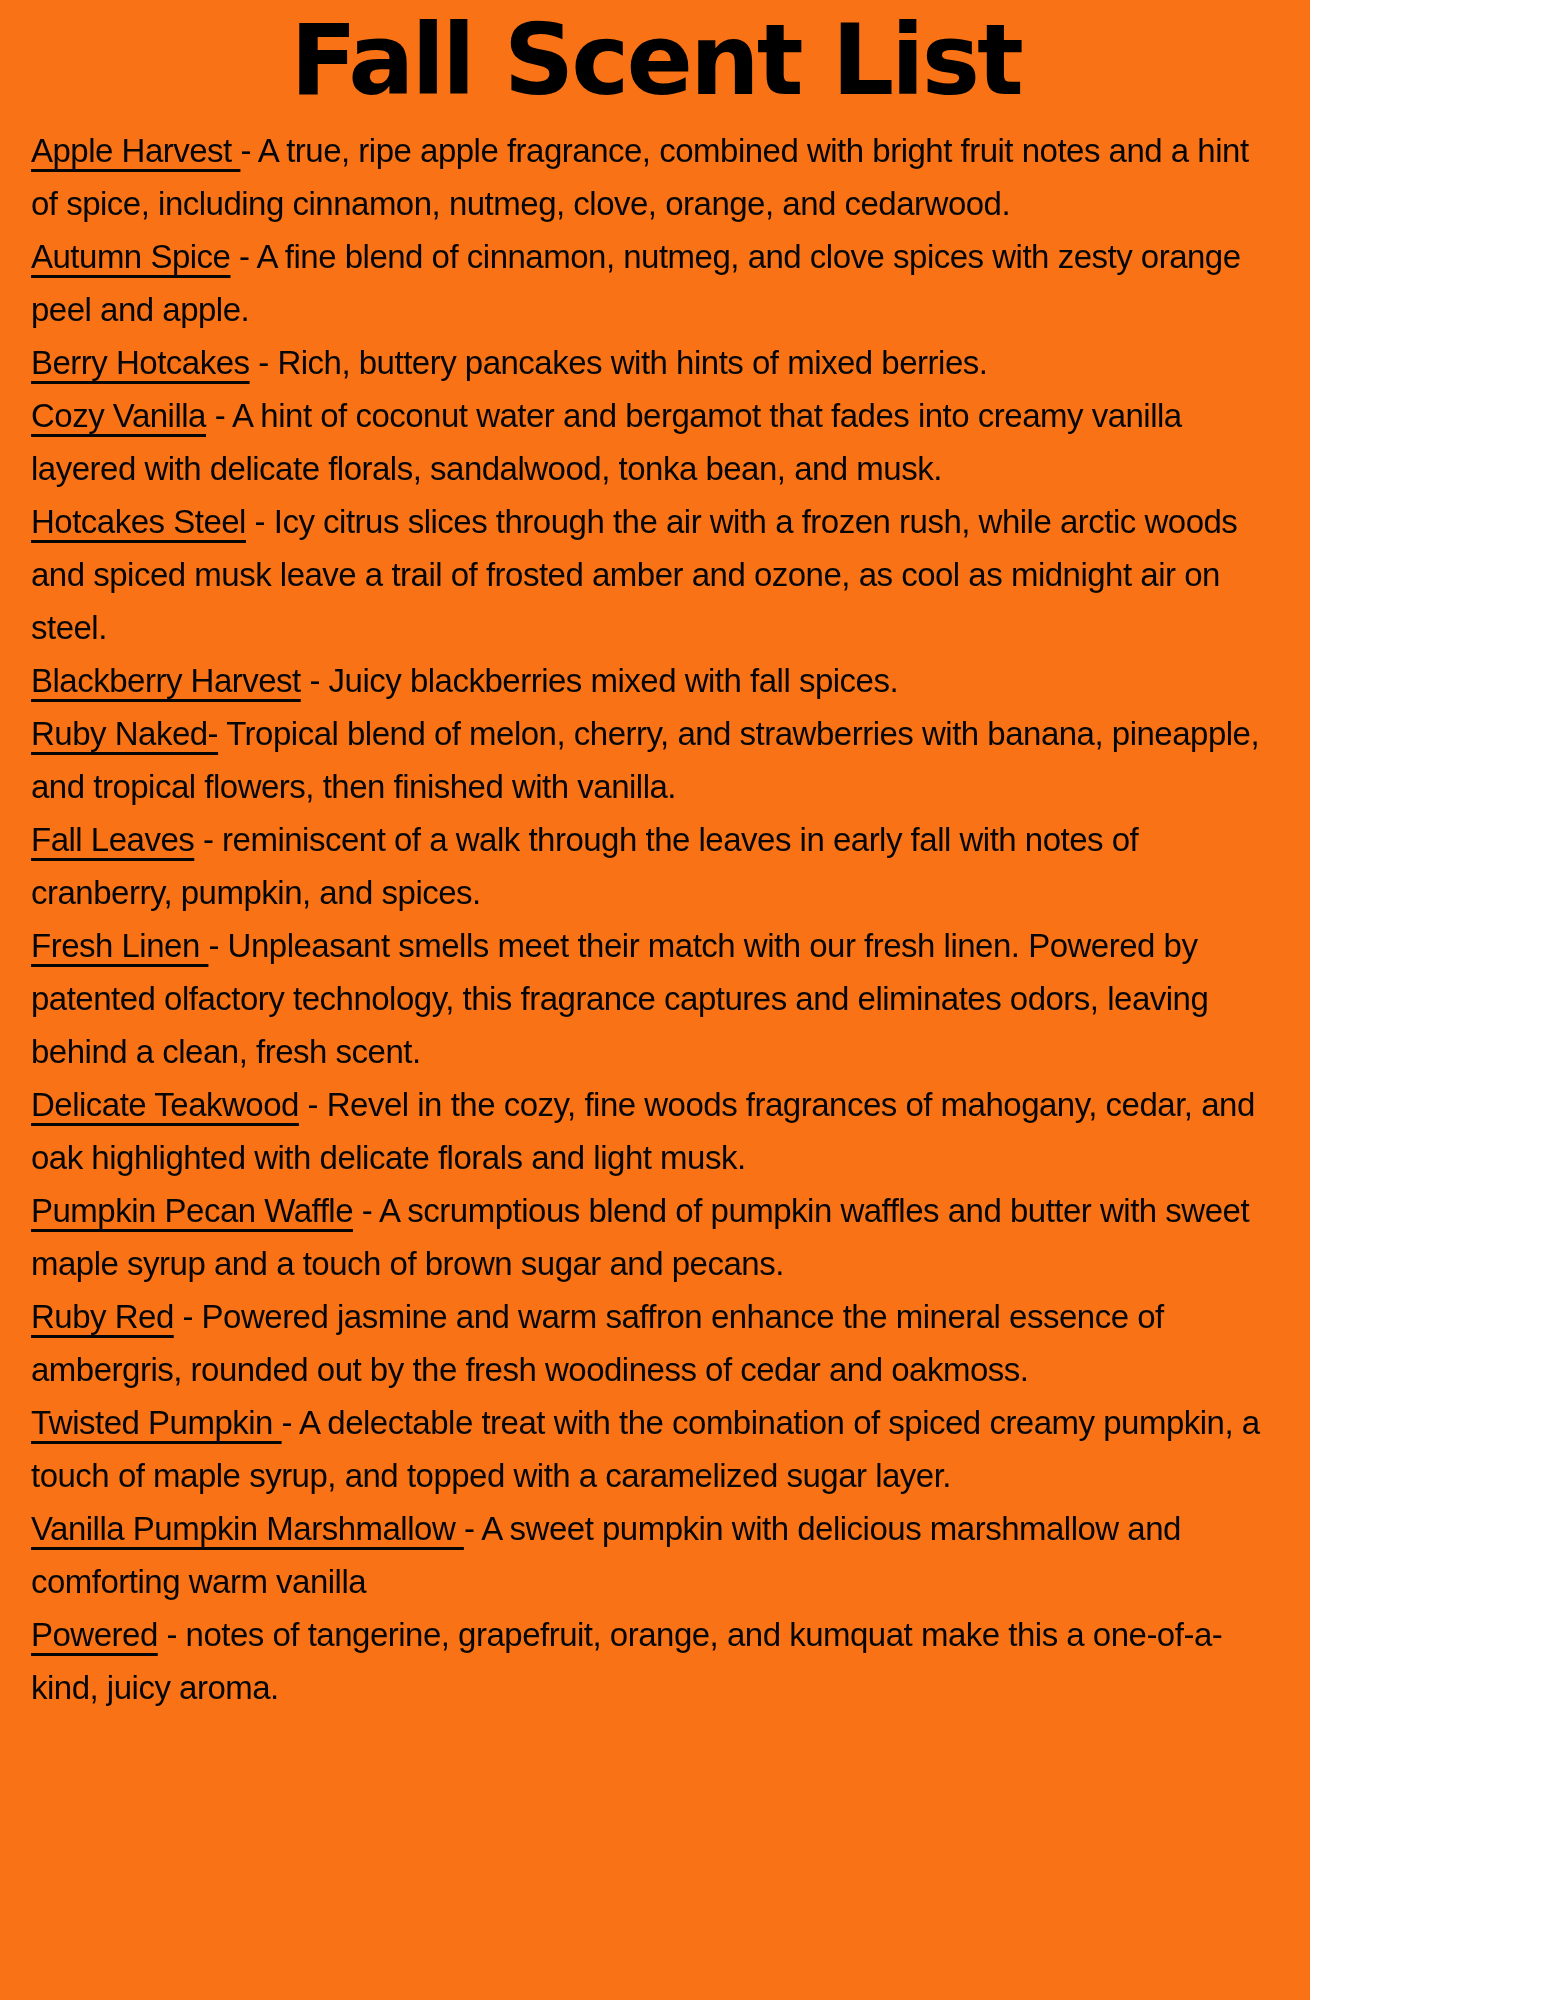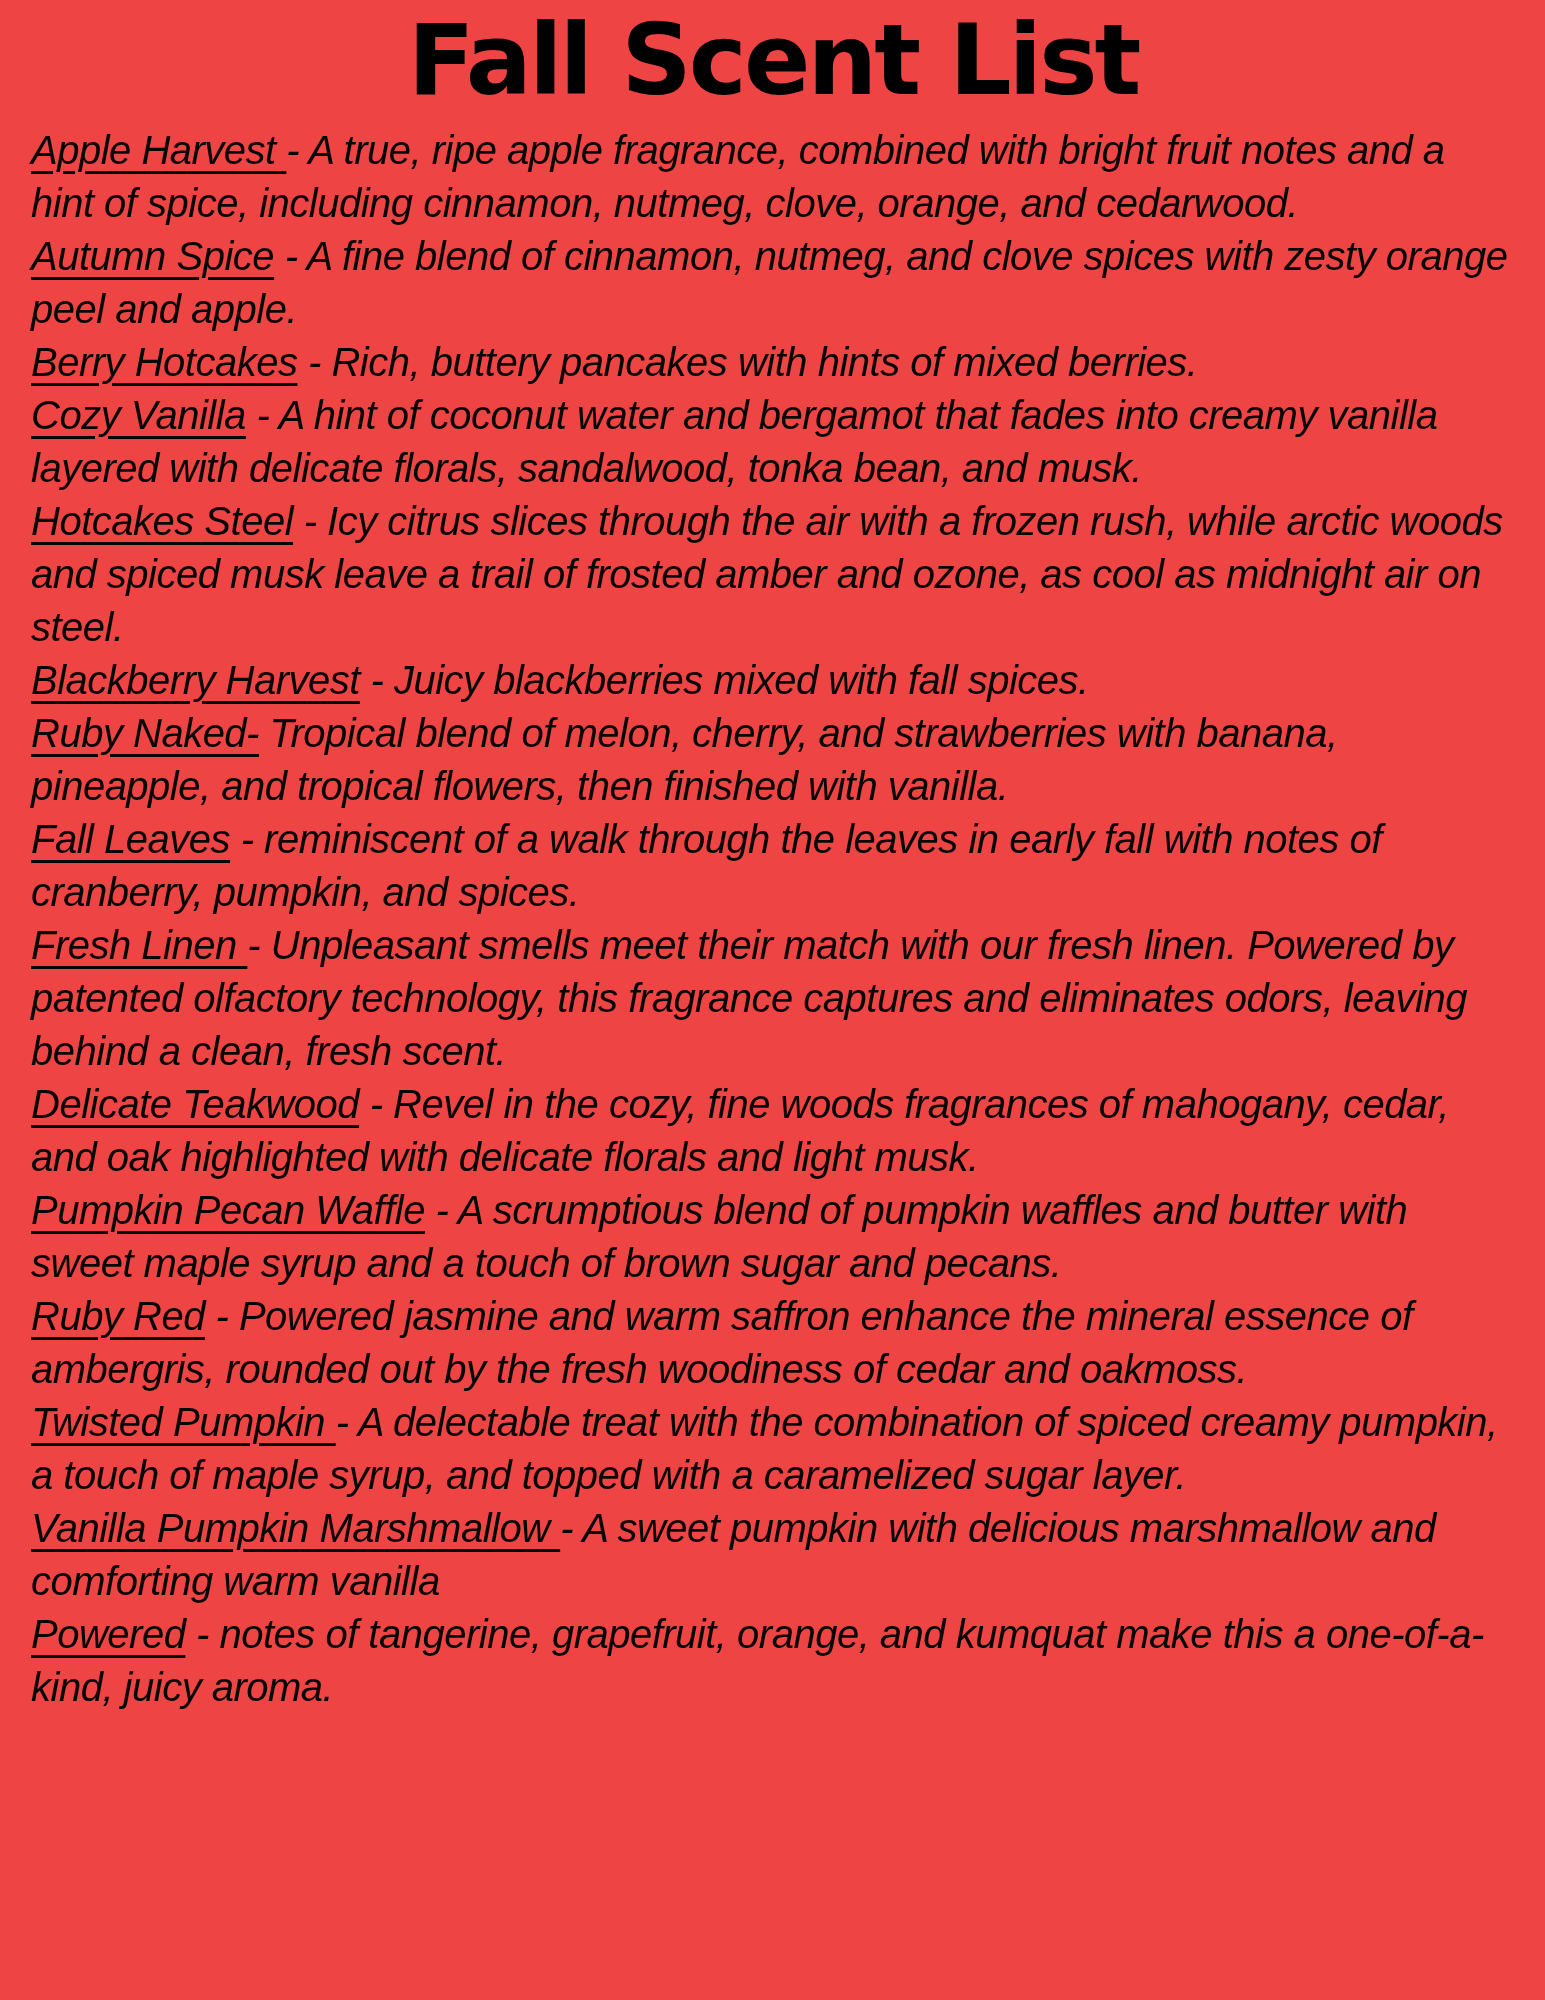--- a/index.html
+++ b/index.html
@@ -2,23 +2,23 @@
 <html><head>
 <meta charset="utf-8">
 <style>
   html, body {
     margin: 0;
     padding: 0;
     background: #ffffff;
   }
   .page {
     position: relative;
-    width: 1545px;
+    width: 1310px;
     height: 2000px;
-    background: #ef4444;
+    background: #f97316;
     color: #000000;
     box-sizing: border-box;
     padding: 8px 30px 10px 31px;
     overflow: hidden;
     font-family: "Liberation Sans", sans-serif;
   }
   .doc-title {
     margin: 0 0 10px 0;
     text-align: center;
     font-family: "DejaVu Sans", "Liberation Sans", sans-serif;
@@ -26,26 +26,25 @@
     font-size: 98px;
     line-height: 1.08;
     letter-spacing: -3px;
     color: #000000;
   }
   .scent-list {
     width: 100%;
   }
   .scent {
     margin: 0;
-    font-size: 40px;
+    font-size: 33px;
     line-height: 53px;
     letter-spacing: -0.5px;
     font-weight: 400;
     color: #060606;
-    font-style: italic;
   }
   .scent-name {
     text-decoration: underline;
     text-decoration-thickness: 3px;
     text-underline-offset: 7px;
     white-space: pre-wrap;
   }
   .scent-sep,
   .scent-desc {
     white-space: pre-wrap;

